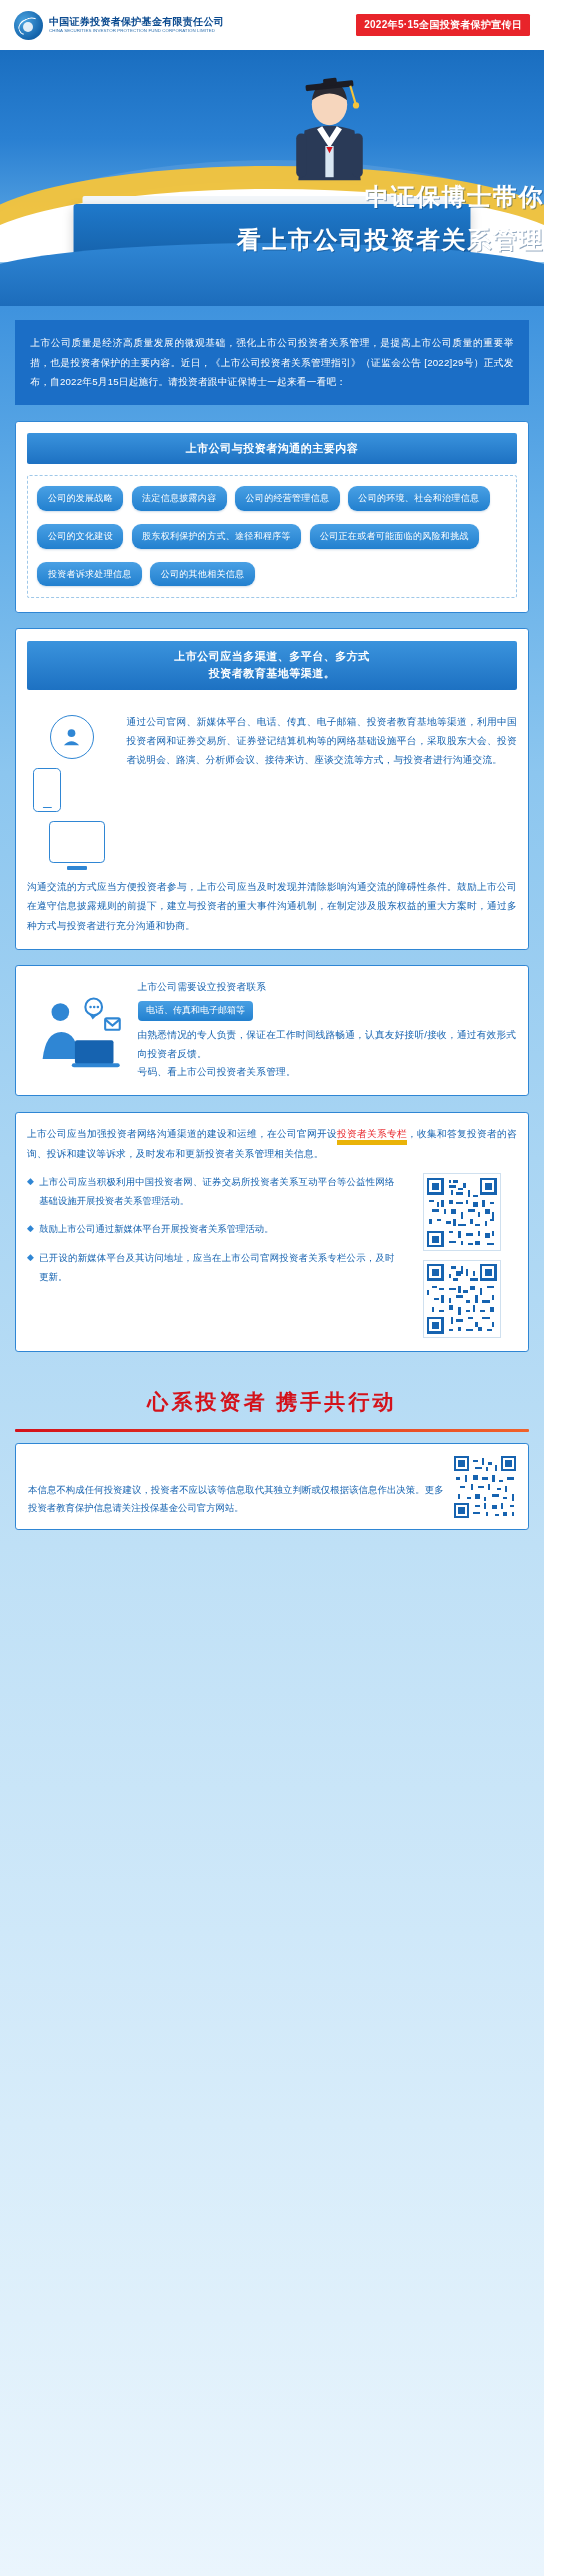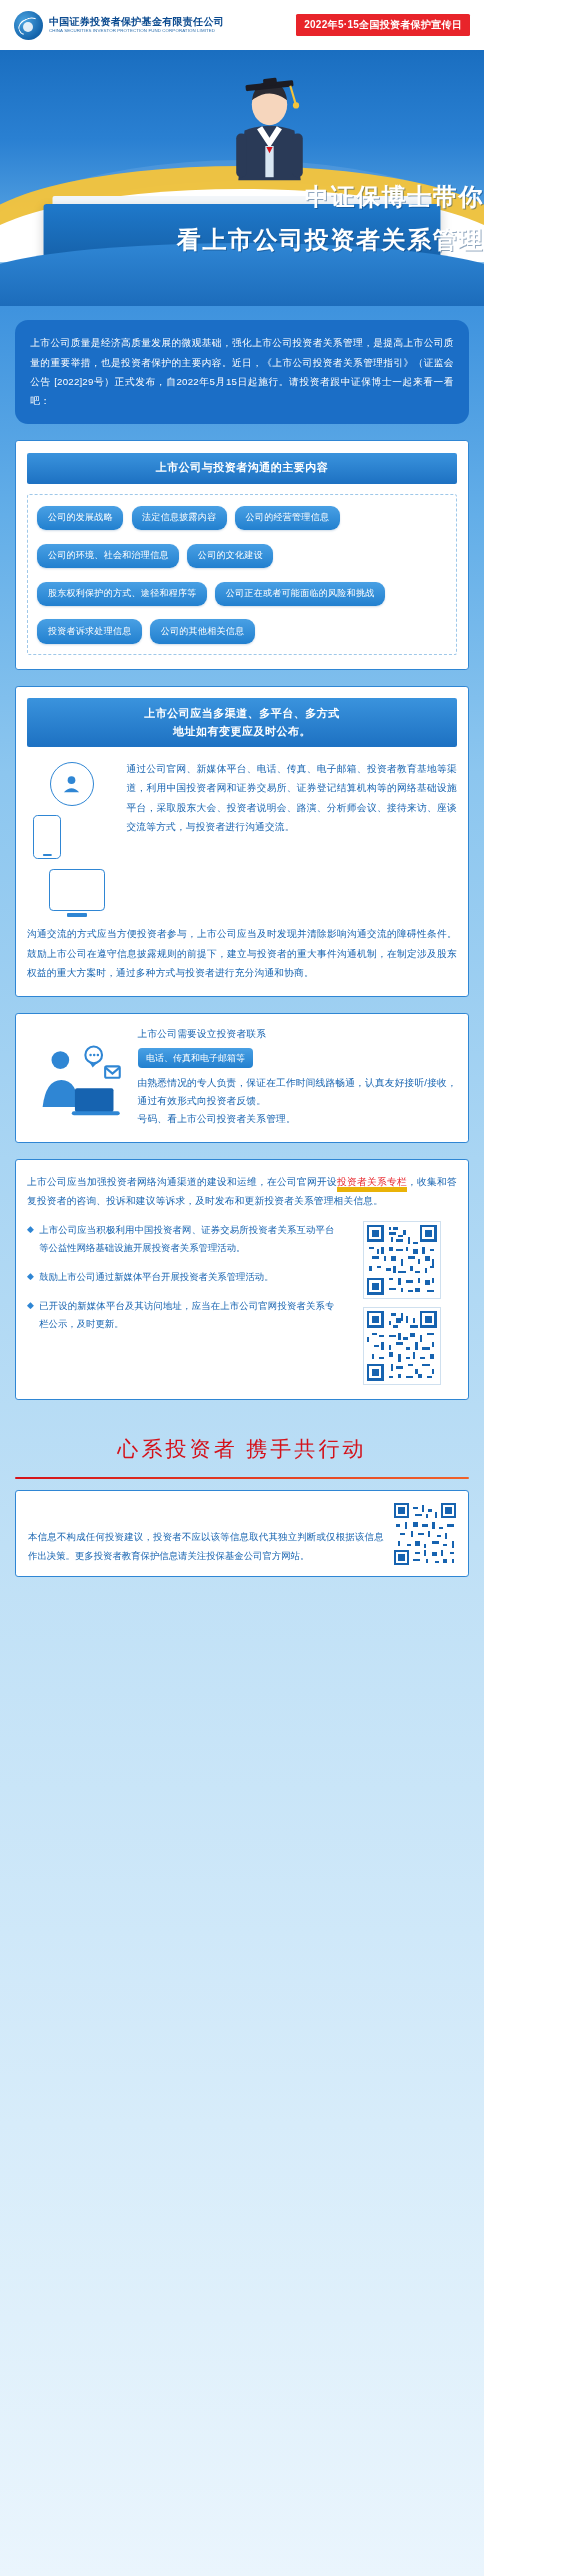--- a/index.html
+++ b/index.html
@@ -2,21 +2,21 @@
 <html style="font-size:8.3px"><head>
 <meta charset="utf-8">
 <style>
   * { box-sizing: border-box; margin: 0; padding: 0; }
   body {
     width: 564px;
     font-family: "Liberation Sans", "DejaVu Sans", sans-serif;
     background: #ffffff;
   }
   .page {
-    width: 484px;
+    width: 544px;
     min-height: 2576px;
     position: relative;
     background: linear-gradient(180deg, #1f6fc4 0%, #2f85d6 6%, #3f93de 12%, #63aee8 20%, #8cc6ef 30%, #a9d5f3 45%, #bfe0f6 60%, #cfe8f9 75%, #dff0fb 90%, #eaf5fd 100%);
     overflow: hidden;
   }
 
   
   .header {
     height: 50px;
     background: #ffffff;
@@ -123,21 +123,21 @@
   
   .grad {
     position: absolute; right: 157px; top: 18px; width: 115px; height: 130px; z-index: 3;
   }
 
   
   .content { padding: 13.6px 14.6px 0 14.6px; position: relative; z-index: 3; }
 
   .intro-card {
     background: #1b6ec6;
-    border-radius: 13px;
+    border-radius: 0;
     padding: 13.6px 15.7px;
     color: #ffffff;
     font-size: 9.7px;
     line-height: 2.0;
     letter-spacing: 0.2px;
     text-align: justify;
     margin-bottom: 15.7px;
   }
 
   .panel {
@@ -173,21 +173,21 @@
     font-size: 9px;
     border-radius: 9px;
     padding: 5.7px 10.4px;
     letter-spacing: 0.3px;
     white-space: nowrap;
     box-shadow: 0 1px 2.1px rgba(20,80,140,.2);
     margin-bottom: 6.3px;
   }
 
   
-  .channel-row { display: flex; gap: 10.4px; margin-top: 12px; }
+  .channel-row { display: flex; gap: 10.4px; margin-top: 22px; }
   .channel-icons { width: 89px; flex: none; position: relative; padding-top: 3.1px; }
   .ico-circle {
     width: 44px; height: 44px; border-radius: 50%;
     border: 1.6px solid #2f86d4; background: #ffffff;
     display: flex; align-items: center; justify-content: center;
     margin: 0 auto 9.4px auto;
   }
   .ico-phone {
     width: 28px; height: 44px; border-radius: 4.7px;
     border: 1.6px solid #2f86d4; margin: 0 0 9.4px 6.3px; position: relative; background:#fff;
@@ -249,21 +249,21 @@
   }
   .qr-inner { width: 100%; height: 100%; }
 
   
   .slogan {
     text-align: center;
     padding: 20px 0 5.2px 0;
   }
   .slogan-text {
     font-family: "Liberation Serif","DejaVu Serif",serif;
-    font-size: 21px; font-weight: normal; color: #d4121a;
+    font-size: 21px; font-weight: bold; color: #d4121a;
     letter-spacing: 3.1px;
   }
   .slogan-rule {
     height: 2.1px; margin: 8.3px 14.6px 0 14.6px;
     background: linear-gradient(90deg,#d4121a,#f0622a);
     border-radius: 1px;
   }
 
   
   .footer {
@@ -345,21 +345,21 @@
         <span class="pill">股东权利保护的方式、途径和程序等</span>
         <span class="pill">公司正在或者可能面临的风险和挑战</span>
         <span class="pill">投资者诉求处理信息</span>
         <span class="pill">公司的其他相关信息</span>
       </div>
     </div>
 
     <div class="panel">
       <div class="panel-head">
         <div>上市公司应当多渠道、多平台、多方式</div>
-        <div>地址如有变更应及时公布。</div>
+        <div>投资者教育基地等渠道。</div>
       </div>
       <div class="channel-row">
         <div class="channel-icons">
           <div class="ico-circle">
             <svg viewBox="0 0 48 48" width="23" height="23">
               <circle cx="24" cy="17" r="8" fill="#2f86d4"></circle>
               <path d="M8 42 q16 -16 32 0z" fill="#2f86d4"></path>
             </svg>
           </div>
           <div class="ico-phone"></div>

